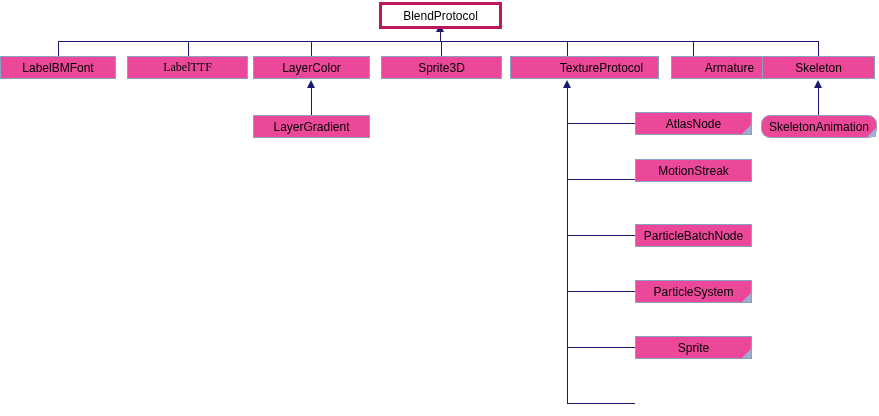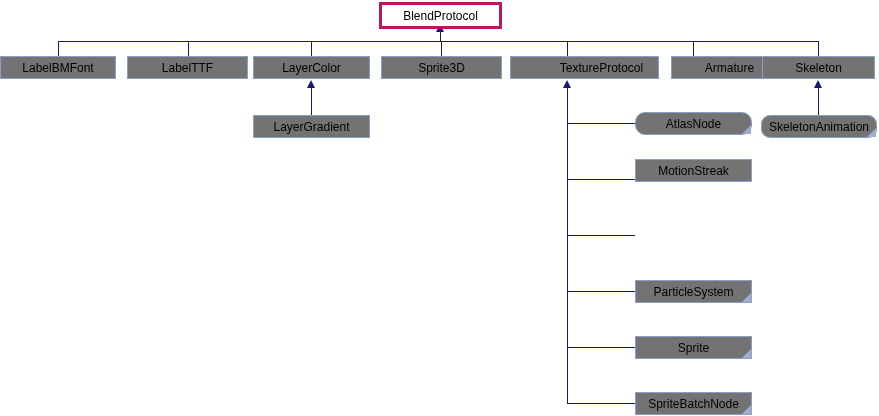--- a/index.html
+++ b/index.html
@@ -7,21 +7,21 @@
     position: relative;
     width: 879px;
     height: 416px;
     background: #ffffff;
     font-family: "Liberation Sans", "DejaVu Sans", sans-serif;
     overflow: hidden;
   }
   .node {
     position: absolute;
     height: 21px;
-    background: #737373;
+    background: #ec4899;
     border: 1px solid #8CA0C6;
     display: flex;
     align-items: center;
     justify-content: center;
     font-size: 12px;
     color: #000000;
     white-space: nowrap;
     box-sizing: content-box;
     cursor: pointer;
   }
@@ -87,50 +87,47 @@
   <div class="edge-h" style="left:567px; top:123px; width:68px;"></div>
   <div class="edge-h" style="left:567px; top:179px; width:68px;"></div>
   <div class="edge-h" style="left:567px; top:235px; width:68px;"></div>
   <div class="edge-h" style="left:567px; top:291px; width:68px;"></div>
   <div class="edge-h" style="left:567px; top:347px; width:68px;"></div>
   <div class="edge-h" style="left:567px; top:403px; width:68px;"></div>
 
   <div class="node root" style="left:379px; top:2px;  width:117px;">BlendProtocol</div>
 
   <div class="node" style="left:0px;   top:56px; width:114px;">LabelBMFont</div>
-  <div class="node" style="left:127px; top:56px; width:119px;">LabelTTF</div>
+  <div class="node" style="left:127px; top:56px; width:119px;font-family:Liberation Serif, serif;">LabelTTF</div>
   <div class="node" style="left:253px; top:56px; width:115px;">LayerColor</div>
   <div class="node" style="left:381px; top:56px; width:119px;">Sprite3D</div>
   <div class="node" style="left:510px; top:56px; width:113px;padding-left:34px;">TextureProtocol</div>
   <div class="node" style="left:671px; top:56px; width:115px;">Armature</div>
   <div class="node" style="left:253px; top:115px; width:115px;">LayerGradient</div>
 
   <div class="node" style="left:762px; top:56px; width:111px;">Skeleton</div>
 
   <div class="node" style="left:761px; top:115px; width:114px;border-radius:9px;">
     <span>SkeletonAnimation</span>
     <span class="fold"></span>
   </div>
 
-  <div class="node" style="left:635px; top:112px; width:115px;border-radius:10px;">
+  <div class="node" style="left:635px; top:112px; width:115px;">
     <span>AtlasNode</span>
     <span class="fold"></span>
   </div>
 
   <div class="node" style="left:635px; top:159px; width:115px;">MotionStreak</div>
 
+  <div class="node" style="left:635px; top:224px; width:115px;">ParticleBatchNode</div>
 
   <div class="node" style="left:635px; top:280px; width:115px;">
     <span>ParticleSystem</span>
     <span class="fold"></span>
   </div>
 
   <div class="node" style="left:635px; top:336px; width:115px;">
     <span>Sprite</span>
     <span class="fold"></span>
   </div>
 
-  <div class="node" style="left:635px; top:392px; width:115px;">
-    <span>SpriteBatchNode</span>
-    <span class="fold"></span>
-  </div>
 
 </div>
 
 </body></html>

